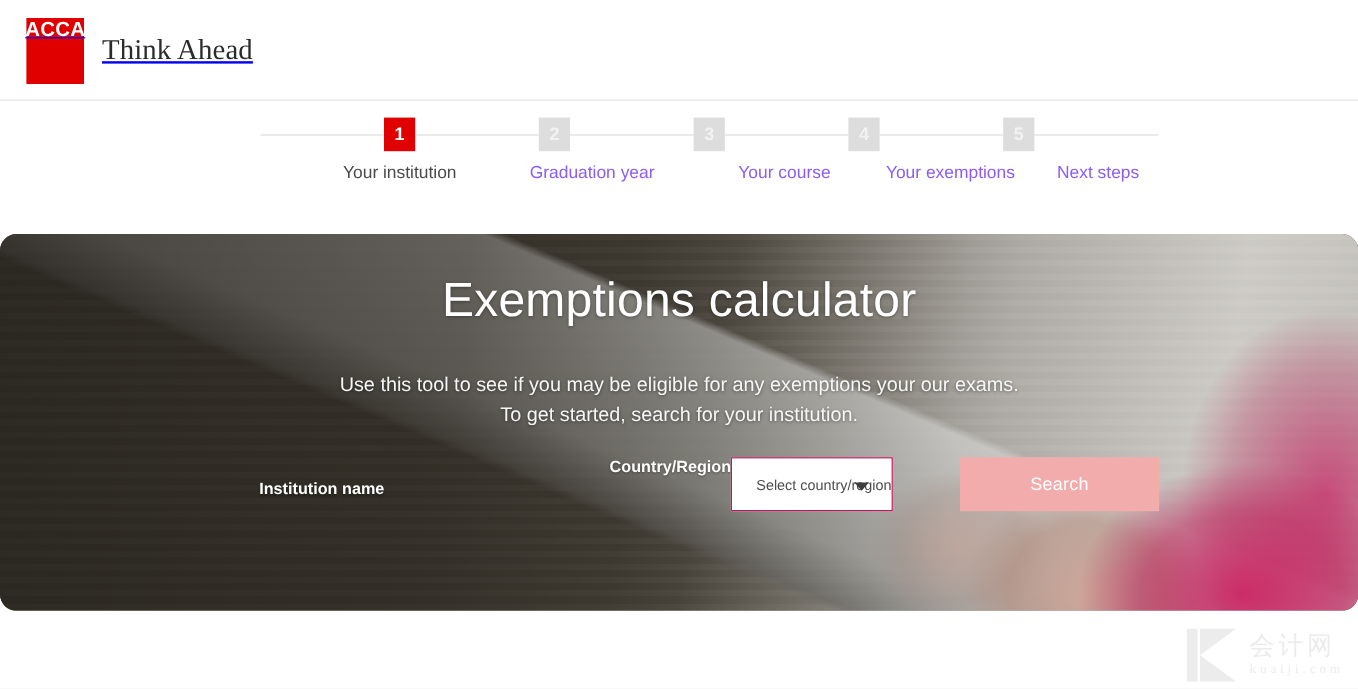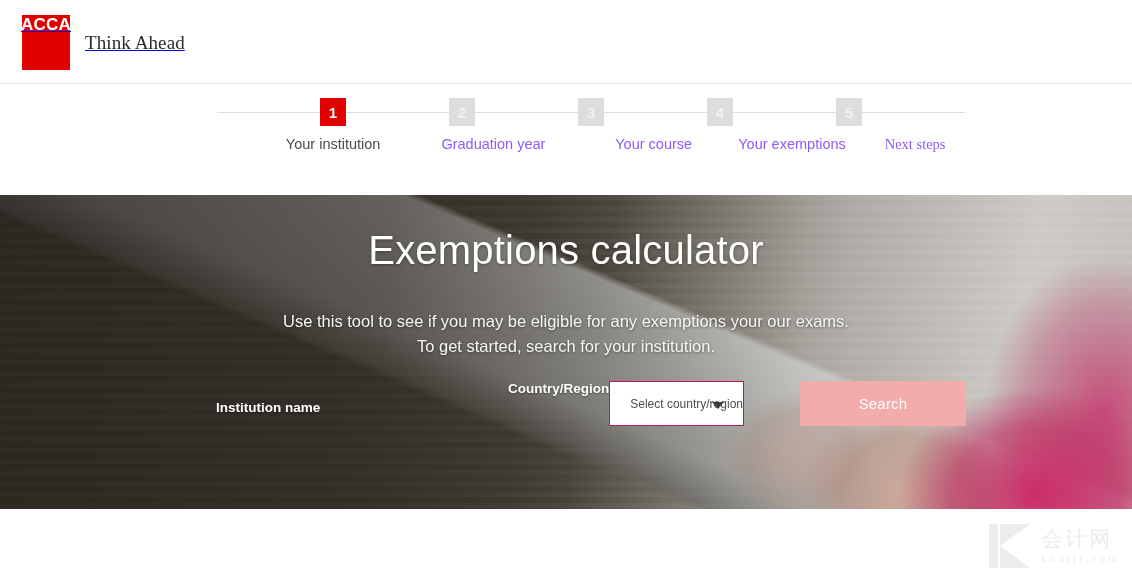--- a/index.html
+++ b/index.html
@@ -47,21 +47,21 @@
   .logo-mark-text {
     color: #ffffff;
     font-family: "Liberation Sans", sans-serif;
     font-weight: bold;
     font-size: 17px;
     letter-spacing: 0.2px;
   }
   .tagline {
     margin-left: 15px;
     font-family: "Liberation Serif", serif;
-    font-size: 19px;
+    font-size: 24px;
     color: #2b2b2b;
     letter-spacing: 0.1px;
   }
 
   
   .stepper {
     position: relative;
     height: 111px;
     background: #ffffff;
   }
@@ -115,28 +115,29 @@
     color: #8b5cf6;
     white-space: nowrap;
   }
   .step-label.active {
     color: #4a4a4a;
   }
   .sl-0 { width: 148px; margin-left: 49px; }
   .sl-1 { width: 148px; margin-left: 26px; }
   .sl-2 { width: 126px; margin-left: 36px; }
   .sl-3 { width: 126px; margin-left: 24px; }
-  .sl-4 { width: 110px; margin-left: 16px; font-family: Liberation Serif, serif; }
+  .sl-4 { width: 110px; margin-left: 16px; }
 
   
   .hero {
     position: relative;
     height: 314px;
     overflow: hidden;
     background: #3f3b33;
+    border-radius: 14px;
   }
   .hero-photo {
     position: absolute;
     inset: 0;
     background:
       
       radial-gradient(ellipse 190px 150px at 1035px 300px, rgba(214,24,95,0.88) 0%, rgba(198,30,92,0.55) 45%, rgba(150,60,85,0.0) 72%),
       radial-gradient(ellipse 150px 190px at 1105px 215px, rgba(206,26,96,0.70) 0%, rgba(190,40,95,0.30) 55%, rgba(160,60,90,0) 80%),
       
       radial-gradient(ellipse 130px 120px at 905px 300px, rgba(224,176,160,0.85) 0%, rgba(196,148,132,0.55) 50%, rgba(150,120,108,0) 78%),

